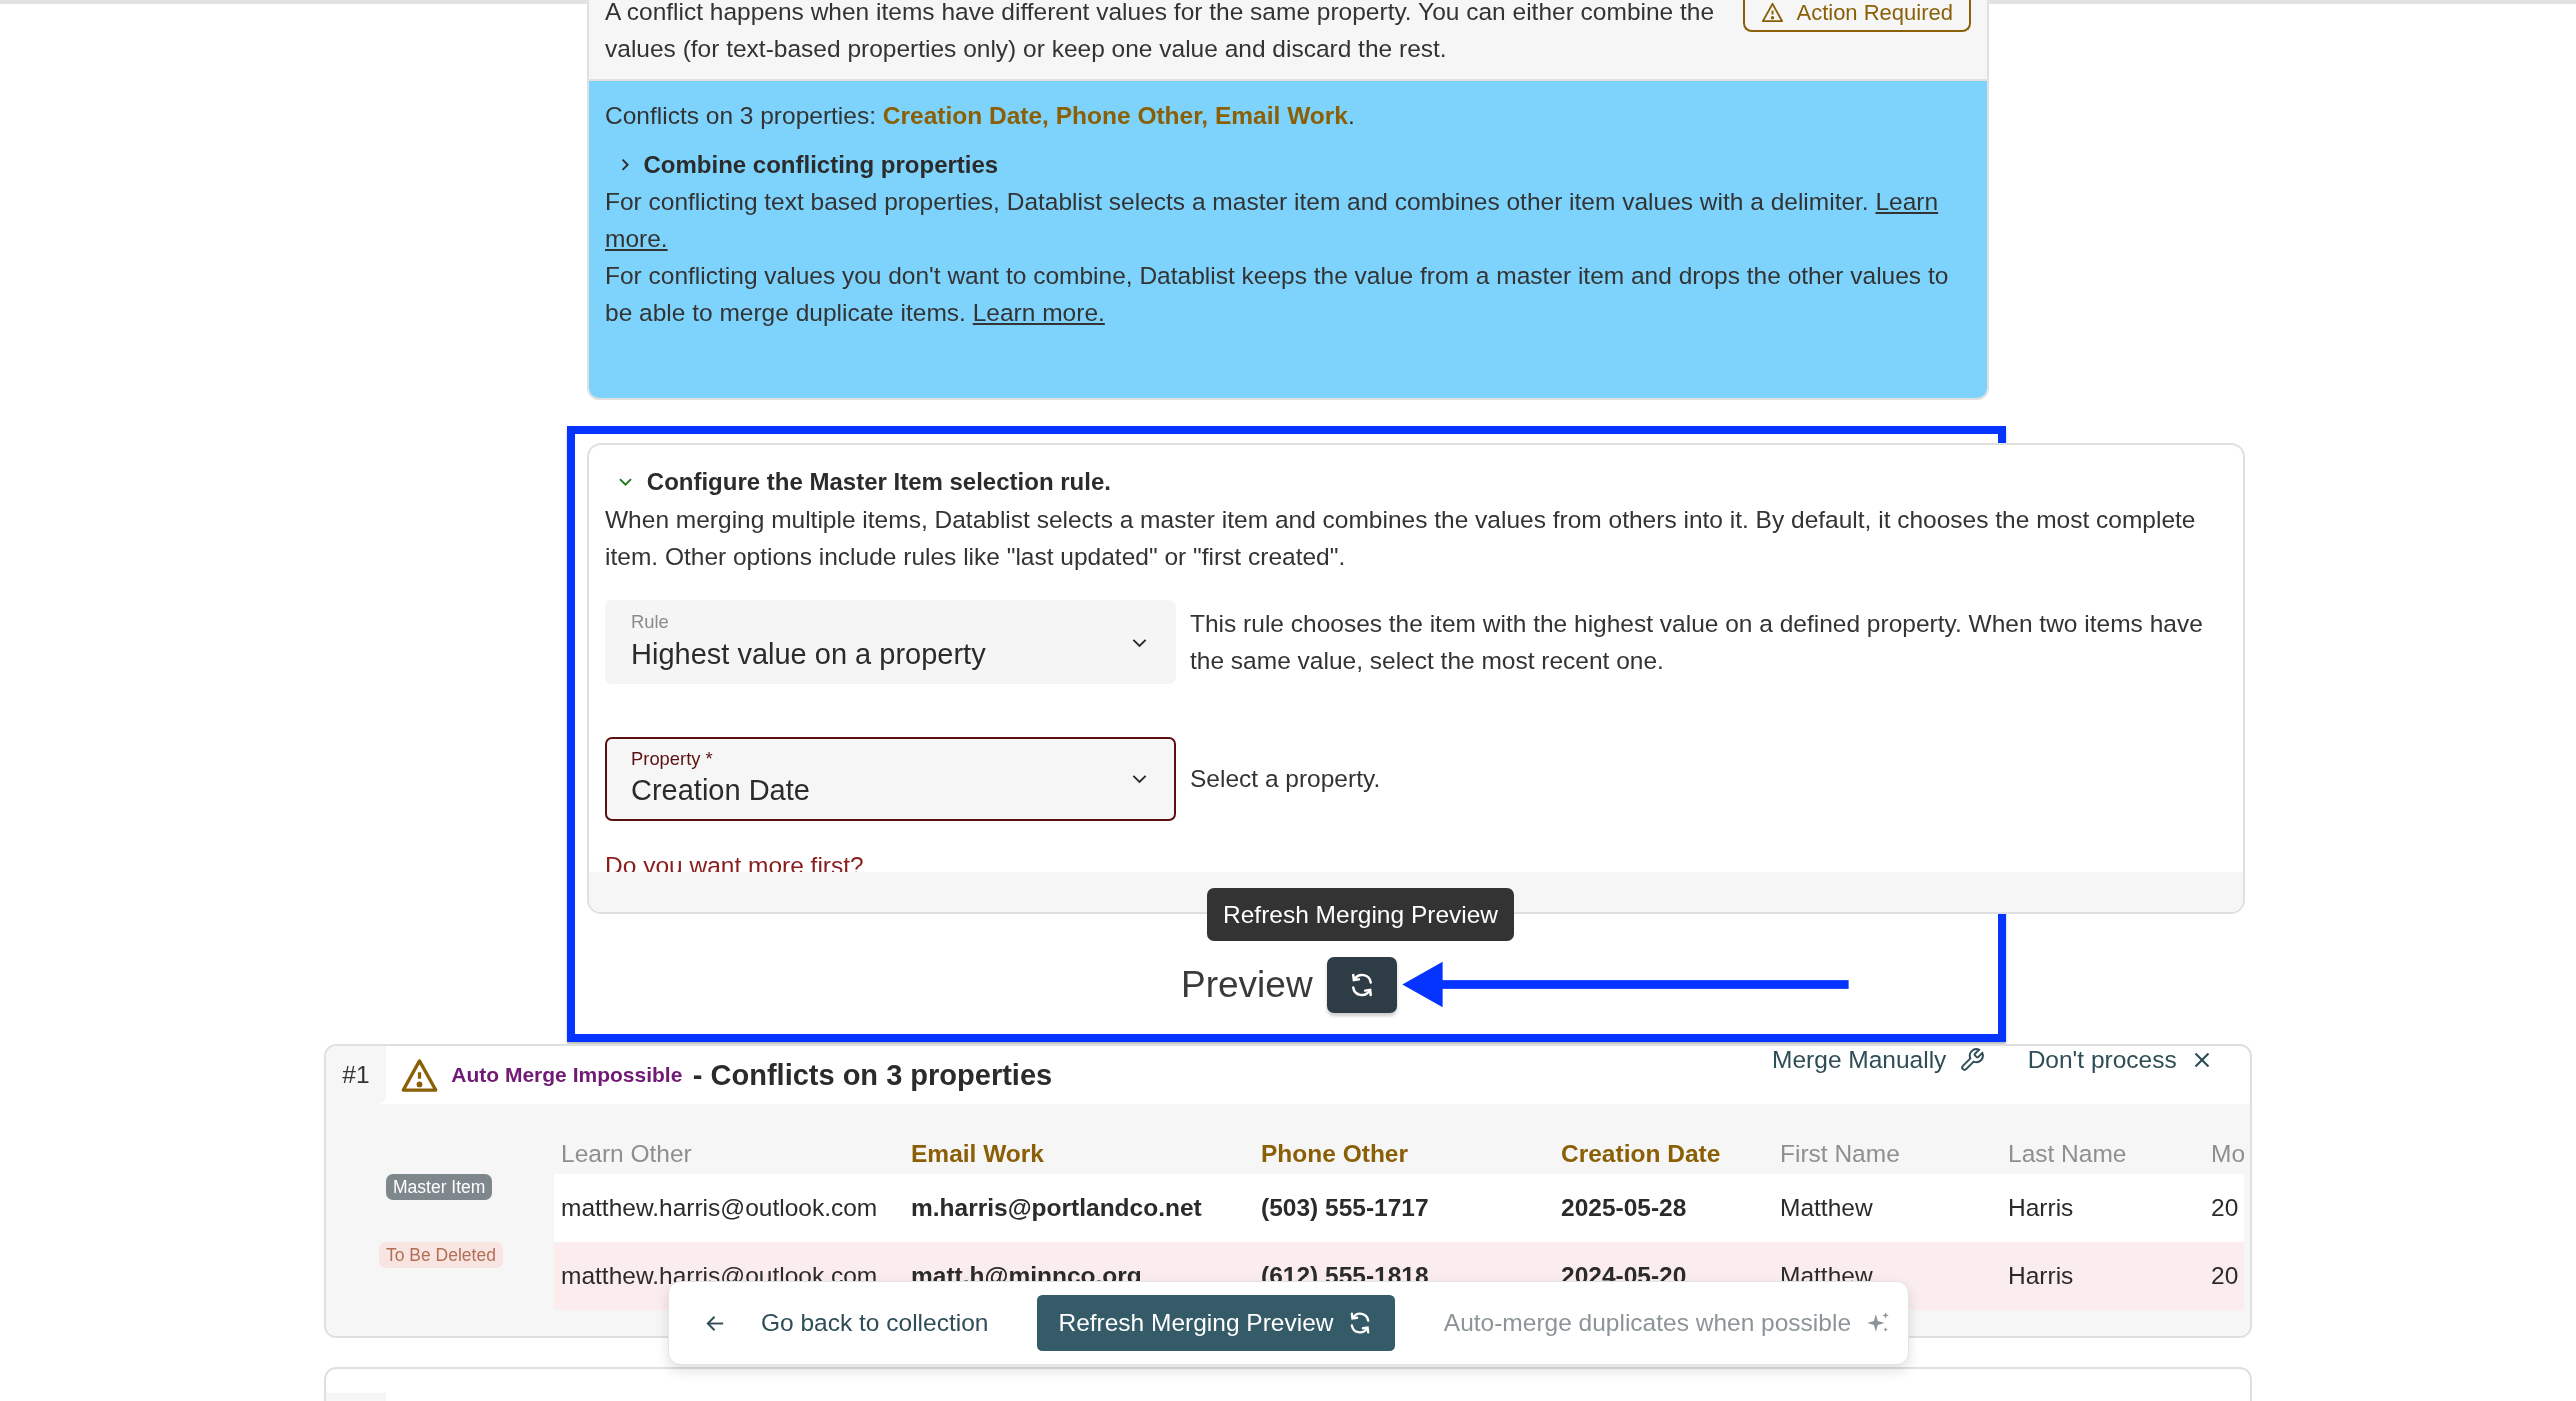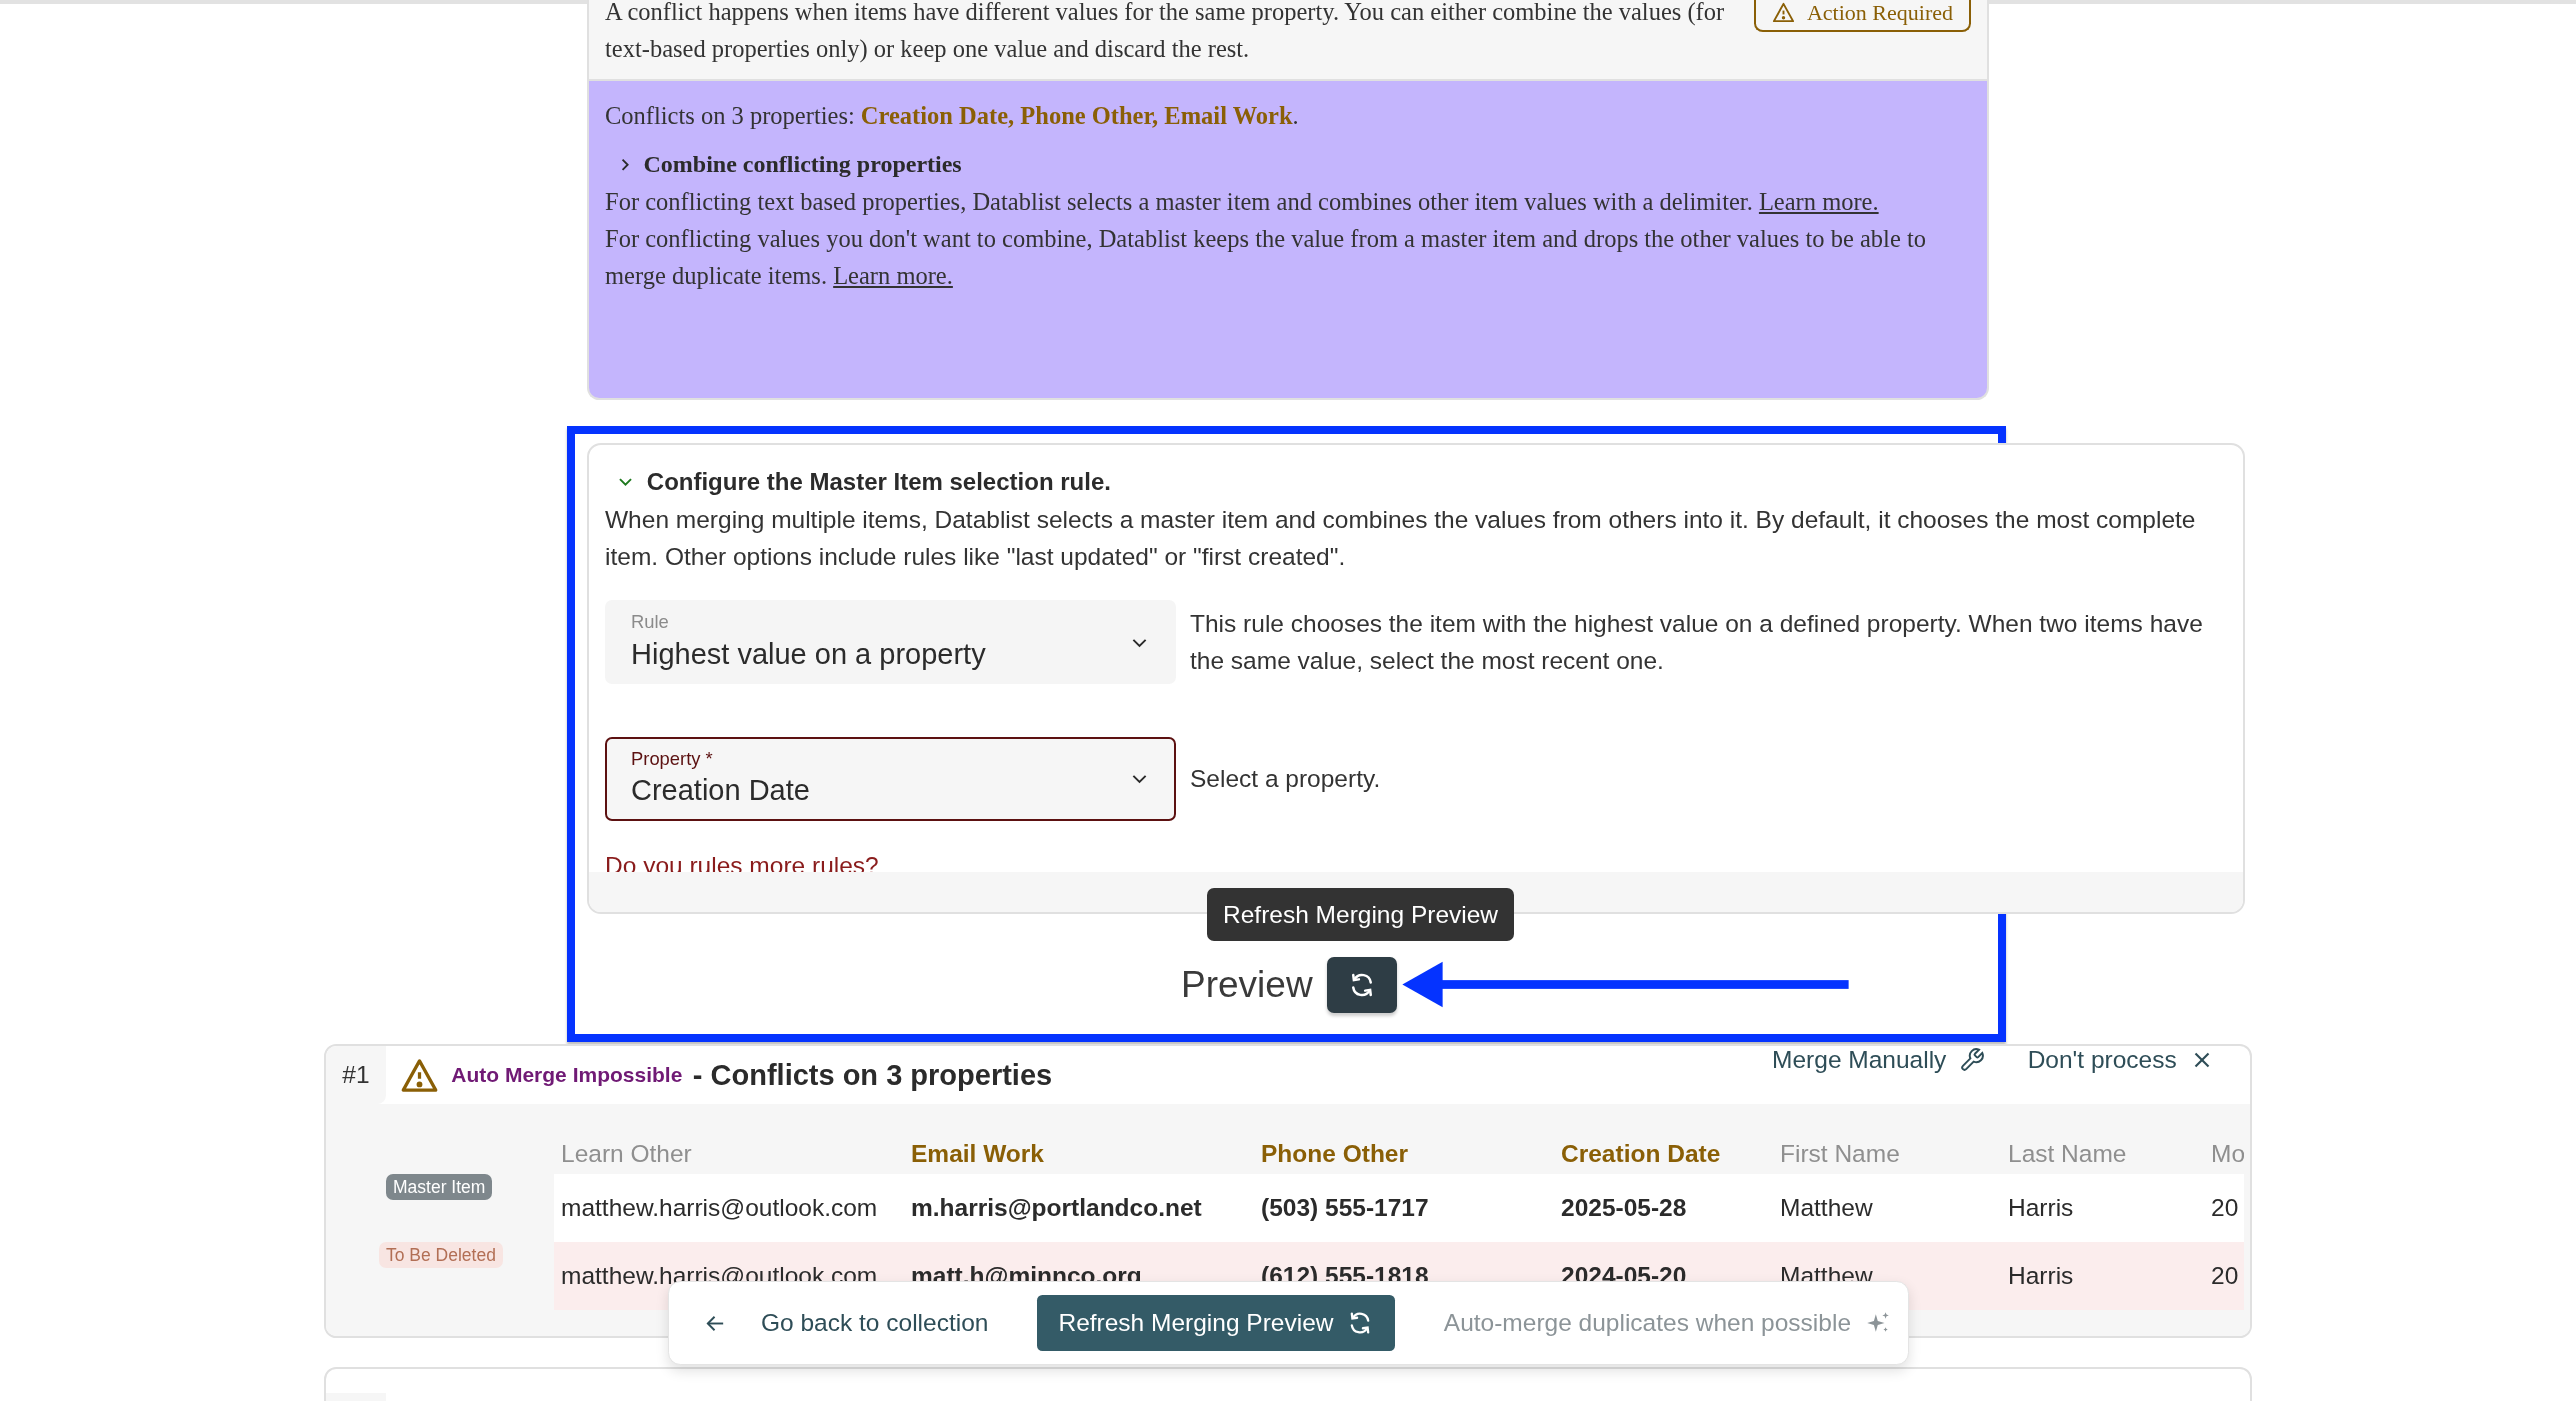--- a/index.html
+++ b/index.html
@@ -3,21 +3,21 @@
 <meta charset="utf-8">
 <style>
   * { box-sizing: border-box; margin: 0; padding: 0; }
   html, body { width: 2576px; height: 1402px; overflow: hidden; background: #ffffff; }
   body { font-family: "Liberation Sans", "DejaVu Sans", sans-serif; color: #2b2b2b; position: relative; }
 
   .topline { position: absolute; left: 0; top: 0; width: 2576px; height: 3.5px; background: #e2e2e2; }
 
   
   .conflict-card { position: absolute; left: 587px; top: 0; width: 1402px; height: 400px;
-    border: 2.6px solid #e0e0e0; border-top: none; border-radius: 0 0 12.3px 12.3px; background: #c4b5fd; font-family: Liberation Serif, serif; }
+    border: 2.6px solid #e0e0e0; border-top: none; border-radius: 0 0 12.3px 12.3px; background: #7dd3fc; }
   .conflict-head { height: 81px; background: #f6f6f6; border-bottom: 2.6px solid #e0e0e0; position: relative;
     padding: 0 0 0 16px; }
   .conflict-head .intro { position: absolute; left: 16px; top: -7px; width: 1165px; font-size: 24.5px; line-height: 37px; color: #333; }
   .action-badge { position: absolute; right: 16px; top: -5.3px; height: 37px; padding: 0 16px;
     border: 2.6px solid #8a5f06; border-top: none; border-radius: 0 0 8.8px 8.8px; color: #8a5f06;
     font-size: 22px; line-height: 33px; display: flex; align-items: center; gap: 12.3px; background: #f6f6f6; }
   .action-badge svg { width: 23px; height: 23px; }
   .conflict-body { padding: 16px 16px 0 16px; }
   .conflict-body p { font-size: 24.5px; line-height: 37px; color: #333; }
   .conflict-summary { margin-bottom: 12.3px; }
@@ -153,21 +153,21 @@
       <div class="select-box err">
         <div class="select-label">Property *</div>
         <div class="select-value">Creation Date</div>
         <svg class="select-chev" style="top:29px;right:24px" viewBox="0 0 24 24" fill="none" stroke="#2b2b2b" stroke-width="2.2">
             <polyline points="5 9 12 16 19 9"></polyline>
           </svg>
       </div>
       <div class="field-help" style="padding-top:23px">Select a property.</div>
     </div>
 
-    <a class="more-rules">Do you rules more rules?</a>
+    <a class="more-rules">Do you want more first?</a>
   </div>
   <div class="rule-footer"></div>
 </div>
 
 <div class="tooltip">Refresh Merging Preview</div>
 
 <div class="preview-row">
   <span class="preview-label">Preview</span>
   <div class="refresh-icon-btn">
     <svg viewBox="0 0 24 24" fill="none" stroke="#ffffff" stroke-width="2" stroke-linecap="round">

